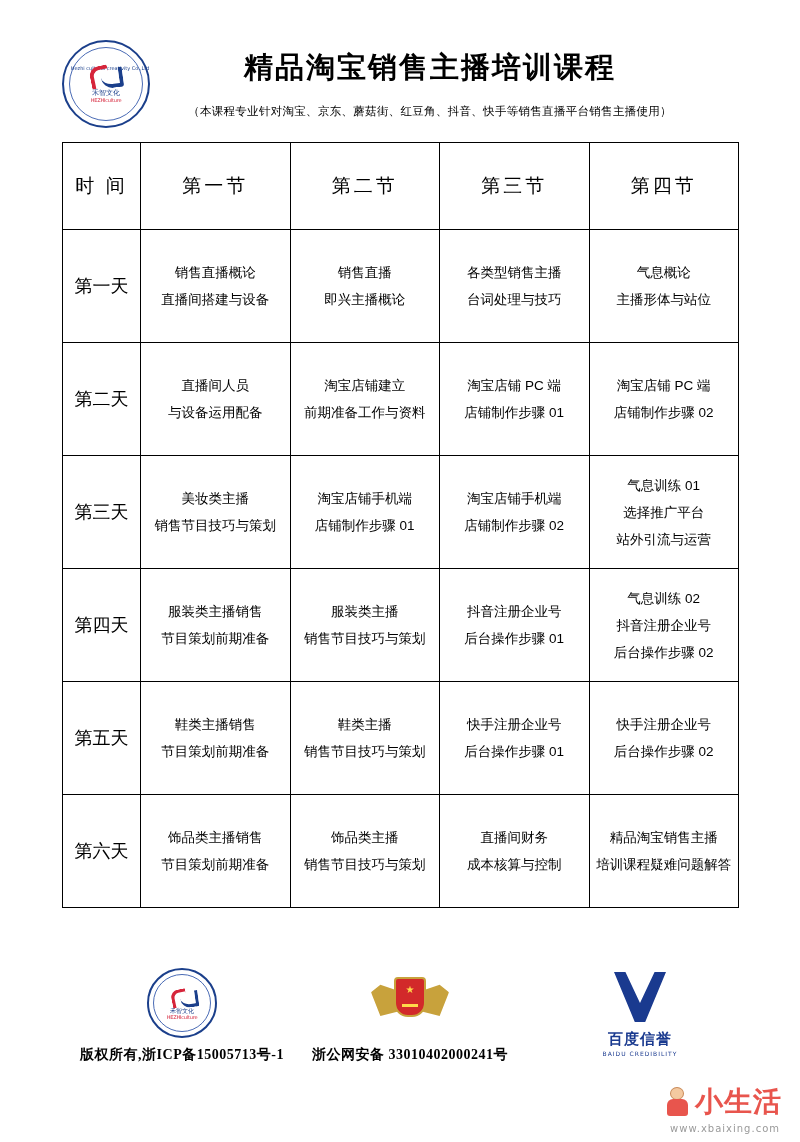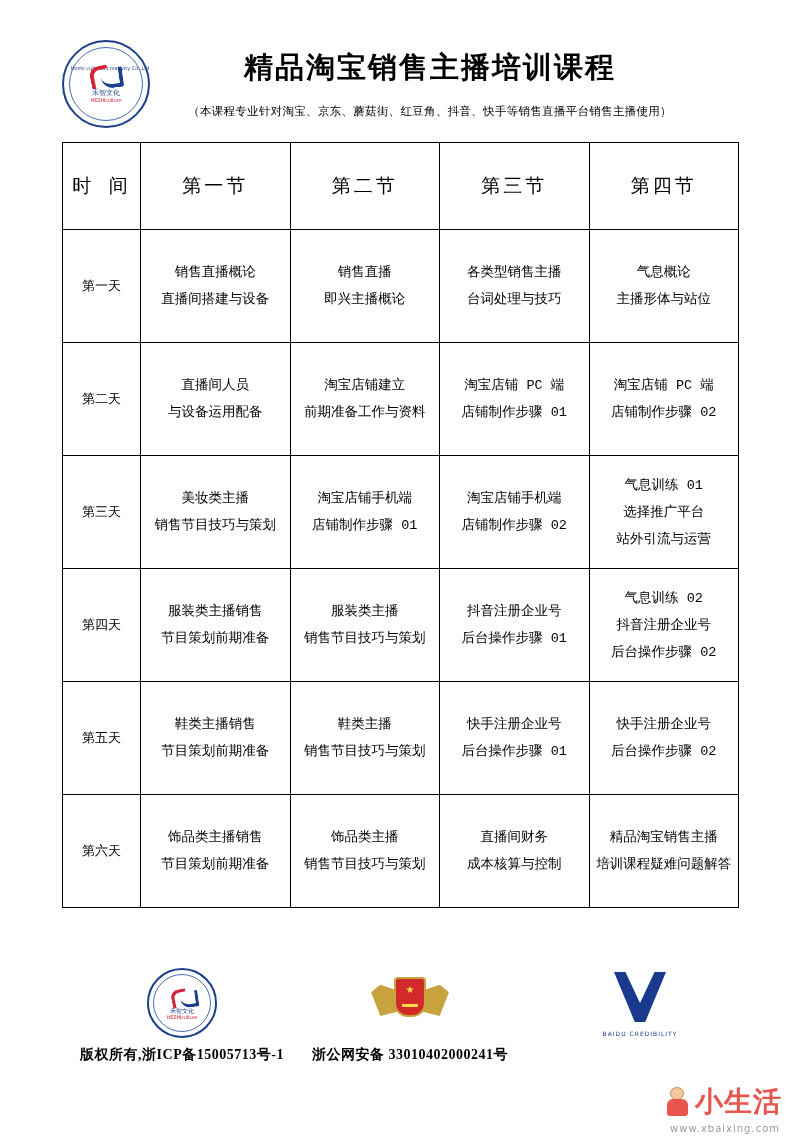--- a/index.html
+++ b/index.html
@@ -129,38 +129,38 @@
   }
 
   
   .table-wrap {
     margin: 12px 62px 0 62px;
   }
   table.schedule {
     width: 676px;
     border-collapse: collapse;
     table-layout: fixed;
-    font-family: Liberation Mono, monospace;
+    font-family: Liberation Sans, sans-serif;
   }
   table.schedule td, table.schedule th {
     border: 1px solid #000000;
     text-align: center;
     vertical-align: middle;
     padding: 6px 4px;
     font-weight: normal;
   }
   table.schedule thead th {
     height: 74px;
     font-size: 19px;
     letter-spacing: 3px;
   }
   .col-time { width: 78px; }
   .col-s { width: 149.5px; }
   td.day-cell {
-    font-size: 13px;
+    font-size: 18px;
     width: 78px;
   }
   td.cell {
     font-size: 13.5px;
     line-height: 2.0;
     height: 100px;
   }
   td.cell .ln { display: block; }
 
   
@@ -527,20 +527,21 @@
           </div>
         </div>
         <div class="badge-caption">浙公网安备 33010402000241号</div>
       </div>
 
       <div class="badge badge-3">
         <div class="baidu-v">
           <div class="vmark"></div>
           <div class="vmark-inner"></div>
         </div>
+        <div class="badge-text-blue">百度信誉</div>
         <div class="badge-text-small">BAIDU CREDIBILITY</div>
       </div>
     </div>
 
     <div class="watermark">
       <div class="wm-row">
         <div class="wm-figure">
           <div class="head"></div>
           <div class="body"></div>
         </div>

